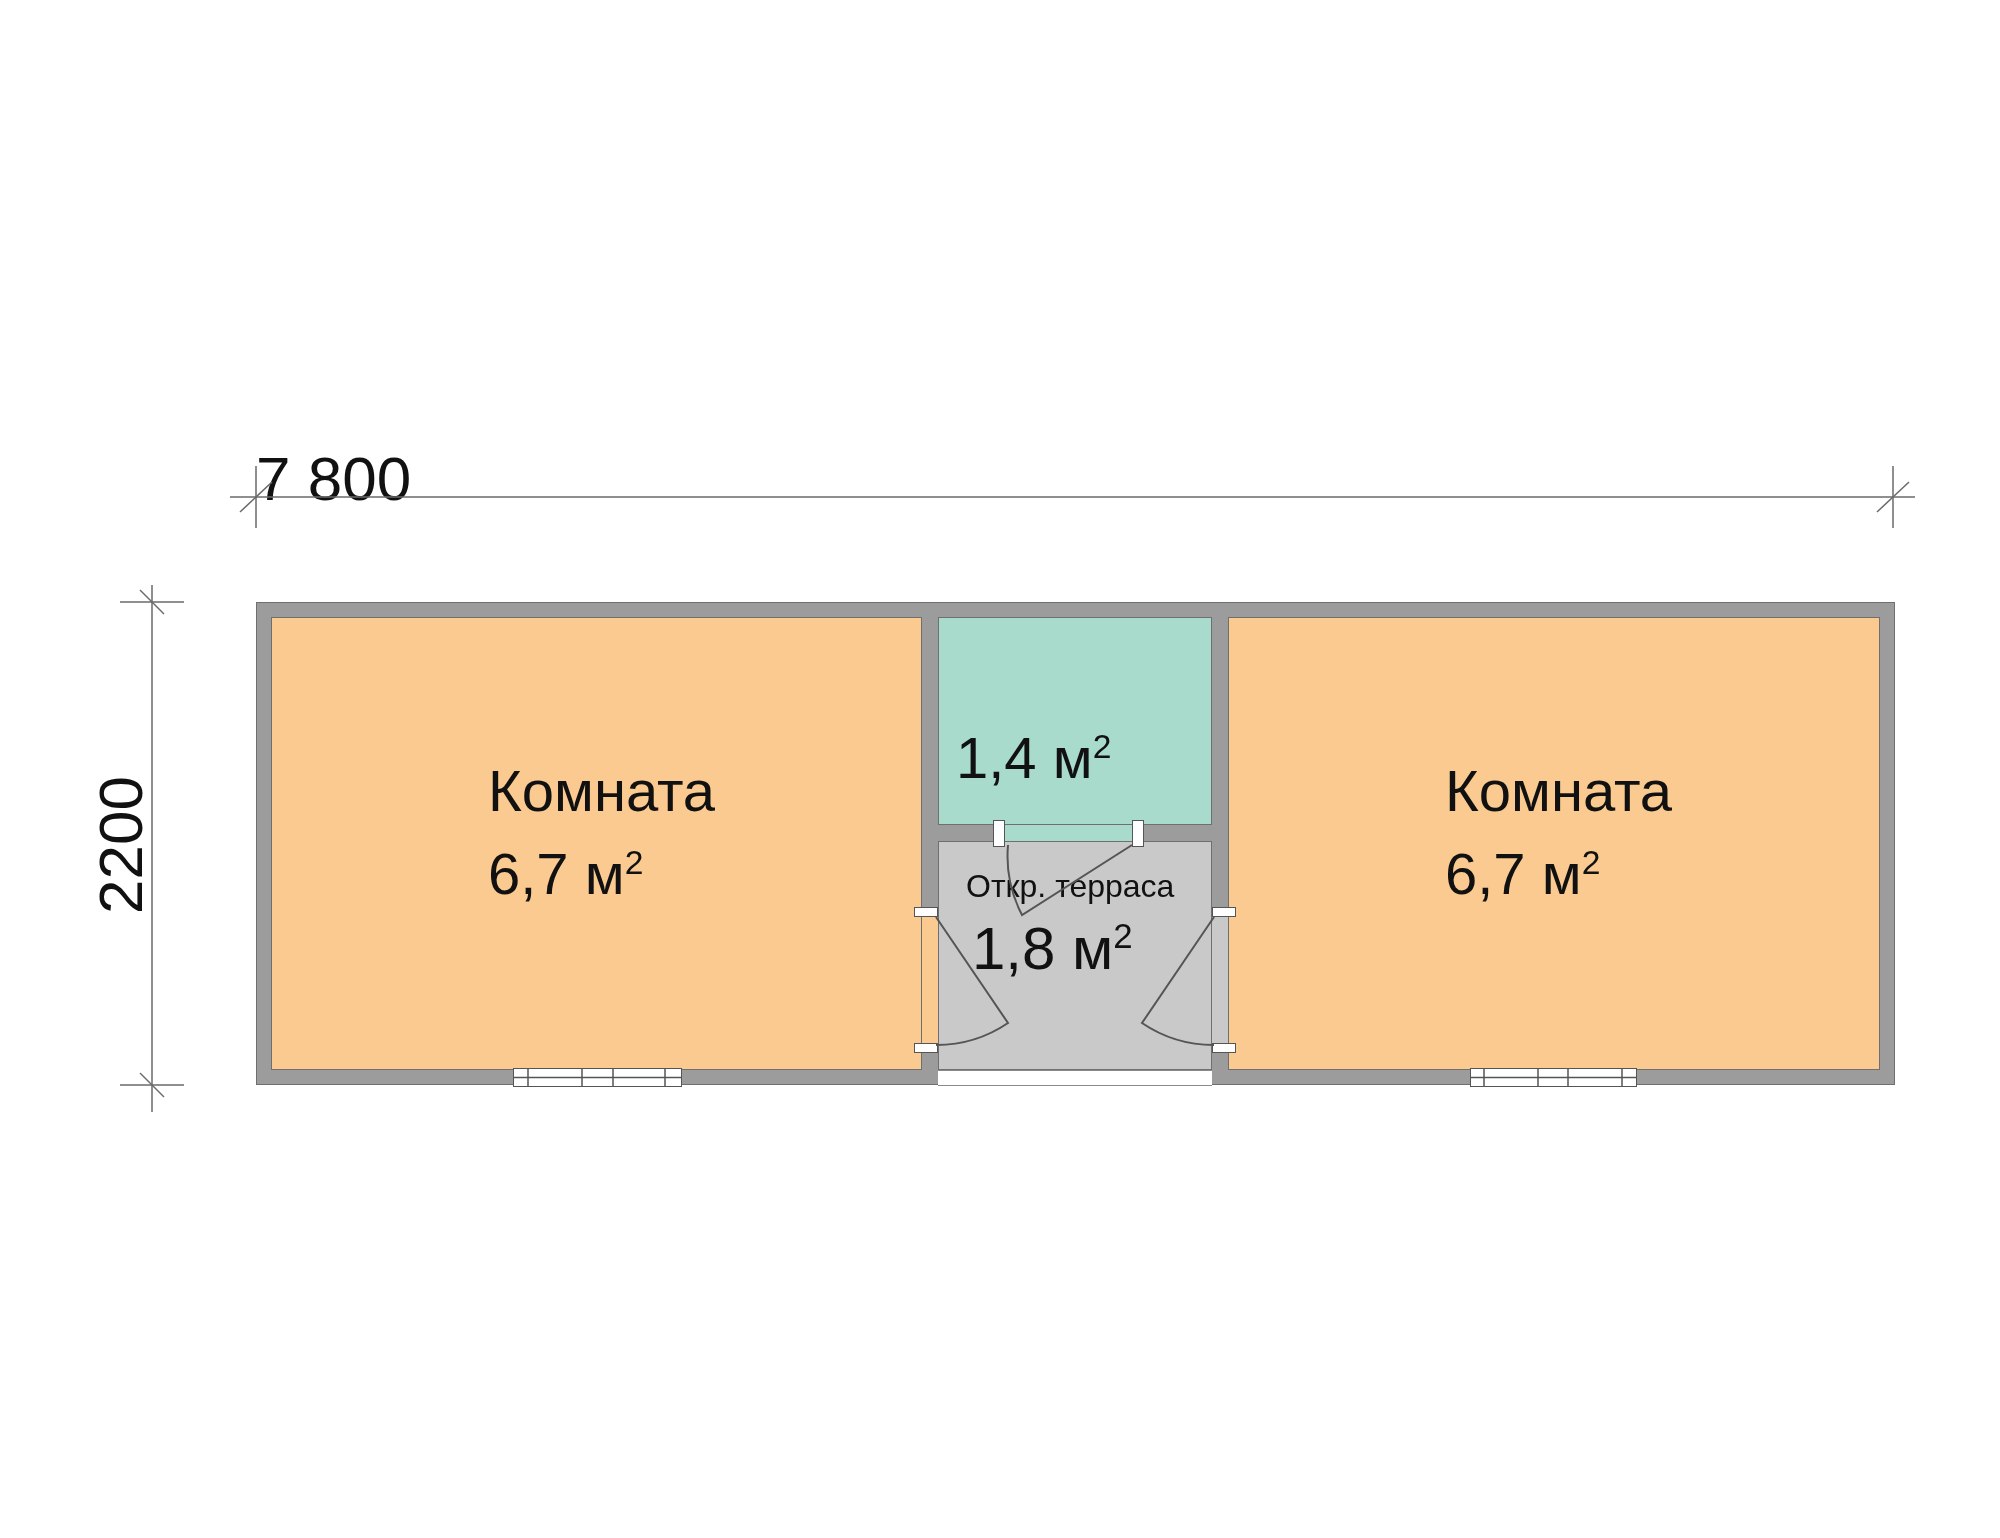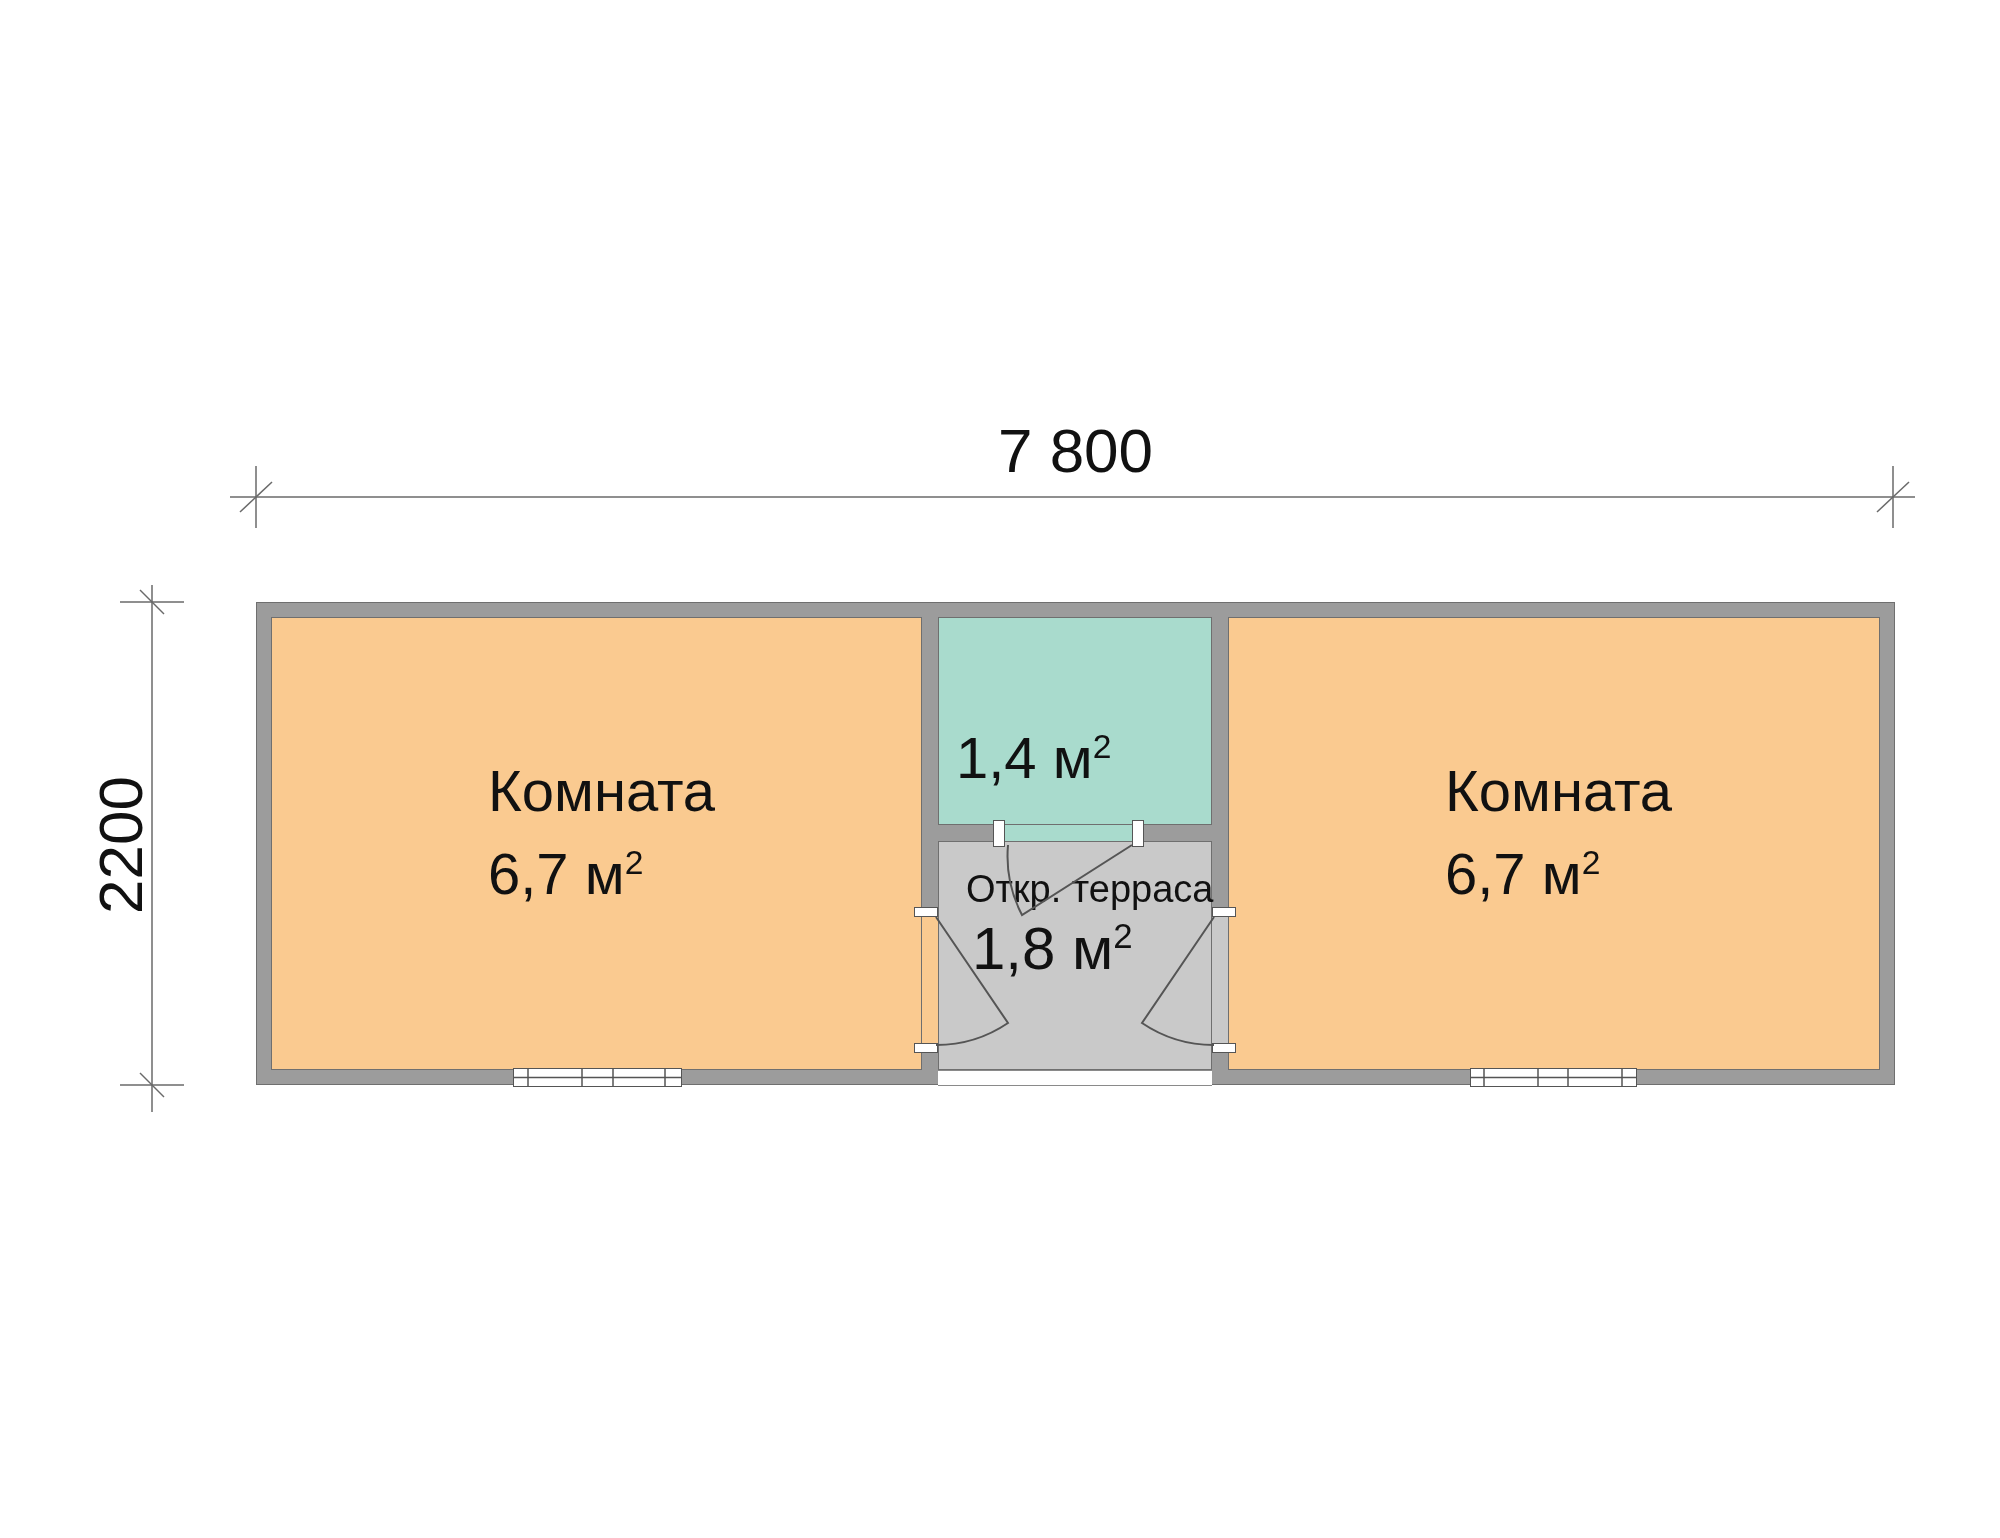--- a/index.html
+++ b/index.html
@@ -10,24 +10,24 @@
   .abs{position:absolute;box-sizing:border-box;}
   .walls{border:1px solid #6f6f6f;}
   .room{border:1px solid #6f6f6f;}
   .nb{border:none;}
   .jamb{background:#fff;border:1px solid #555;}
   .window{background:#fff;border:1px solid #555;}
   .threshold{background:#fff;border-top:1px solid #8a8a8a;border-bottom:1px solid #8a8a8a;}
   .lbl{position:absolute;white-space:nowrap;line-height:1;color:#111;}
   .lbl-lg{font-size:58px;}
   .lbl-dim{font-size:62px;}
-  .lbl-terr-name{font-size:38px;}
+  .lbl-terr-name{font-size:32px;}
   .lbl-terr-area{font-size:60px;}
   .lbl sup{font-size:58%;vertical-align:super;line-height:0;}
-  .dim-width{left:256px;top:420px;width:1639px;text-align:center;}
+  .dim-width{left:256px;top:448px;width:1639px;text-align:left;}
   .dim-height{left:121px;top:845px;transform:translate(-50%,-50%) rotate(-90deg);}
   svg.overlay{position:absolute;left:0;top:0;pointer-events:none;}
   svg .thin{stroke:#6a6a6a;stroke-width:1.5;fill:none;}
   svg .door{stroke:#555;stroke-width:2;fill:none;}
   svg .mullion{stroke:#555;stroke-width:1.5;fill:none;}
 </style>
 </head>
 <body>
 
 <div class="canvas">

